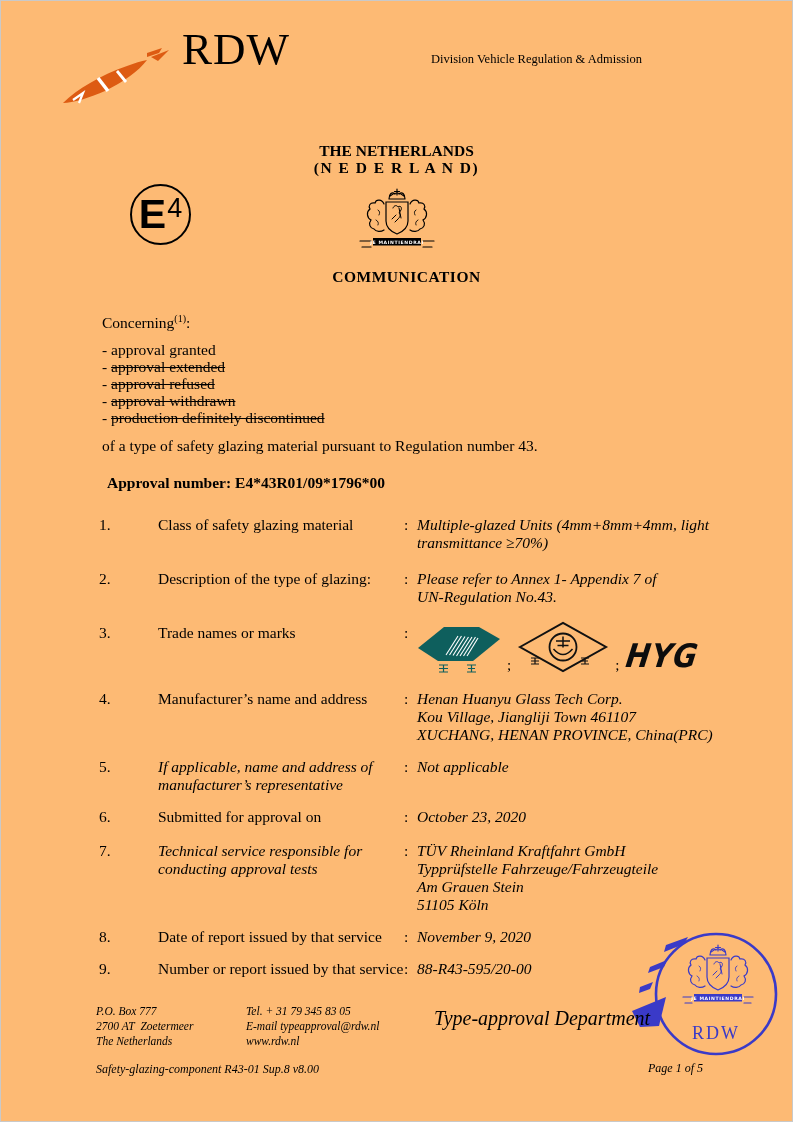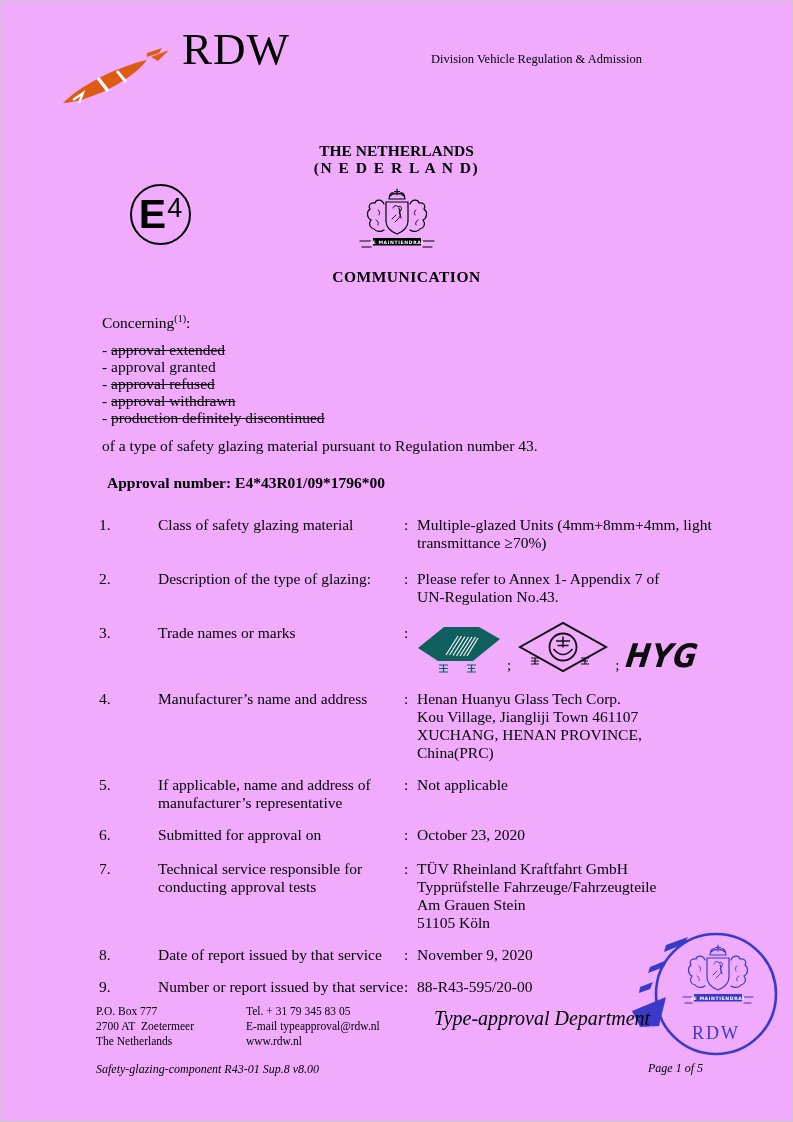--- a/index.html
+++ b/index.html
@@ -1,22 +1,22 @@
 <!DOCTYPE html>
 <html><head>
 <meta charset="utf-8">
 <style>
   html,body { margin:0; padding:0; background:#fff; }
   .page {
-    position:relative; width:793px; height:1122px; background:#f0abfc;
+    position:relative; width:793px; height:1122px; background:#fdba74;
     font-family:"Liberation Serif", serif; color:#000; overflow:hidden;
     border:1px solid #c9c9c9; box-sizing:border-box;
   }
   .abs { position:absolute; }
-  .pre { white-space:pre-line; }
+  .pre { white-space:pre-line;font-style:italic; }
 
   
   .feather { left:60px; top:46px; }
   .rdw-title { left:181px; top:26px; font-size:45px; line-height:1; letter-spacing:1px; }
   .division { left:430px; top:51px; font-size:12.5px; }
 
   
   .masthead { left:0; right:0; top:141px; text-align:center; }
   .mh-line1, .mh-line2 { font-weight:bold; font-size:15.5px; line-height:17px; }
   .mh-line2 { letter-spacing:1.5px; }
@@ -109,22 +109,22 @@
         <rect x="18" y="53" width="48" height="7.5" fill="currentColor"></rect>
         <text class="motto-text" x="42" y="59" font-size="4.6" text-anchor="middle" letter-spacing="0.6" fill="#ffffff">JE MAINTIENDRAI</text>
       </svg>
     </div>
     <div class="communication">COMMUNICATION</div>
   </div>
 
   <div class="abs concerning">
     <div><span>Concerning</span><sup>(1)</sup><span>:</span></div>
     <div class="opts">
+      <div class="opt"><span>-</span> <span>approval granted</span></div>
       <div class="opt"><span>-</span> <span class="struck">approval extended</span></div>
-      <div class="opt"><span>-</span> <span>approval granted</span></div>
       <div class="opt"><span>-</span> <span class="struck">approval refused</span></div>
       <div class="opt"><span>-</span> <span class="struck">approval withdrawn</span></div>
       <div class="opt"><span>-</span> <span class="struck">production definitely discontinued</span></div>
     </div>
     <div class="para">of a type of safety glazing material pursuant to Regulation number 43.</div>
     <div class="approval">
       <span>Approval number:</span> <span>E4*43R01/09*1796*00</span>
     </div>
   </div>
 

